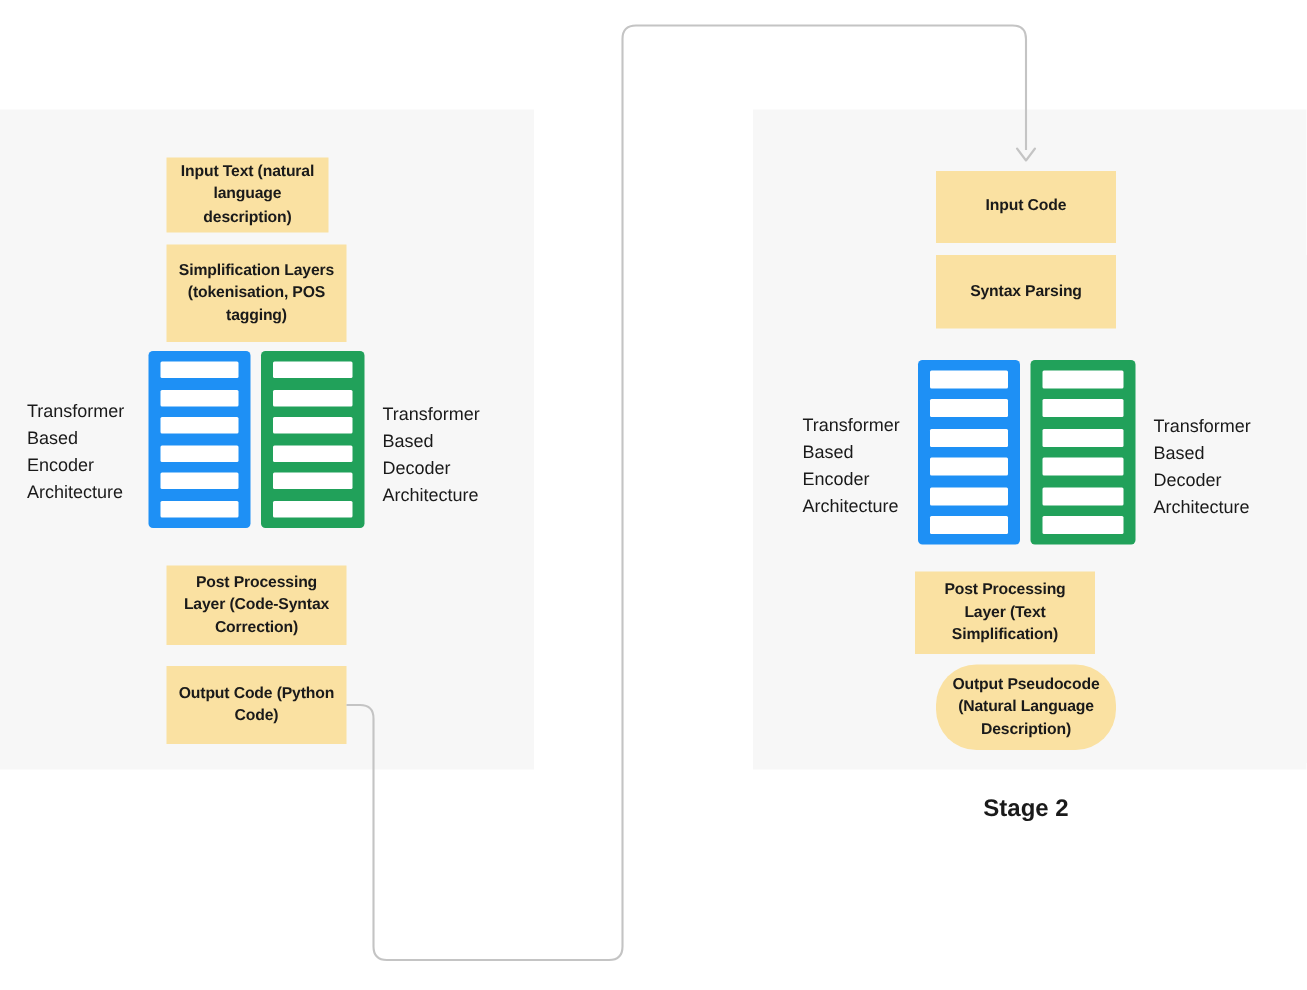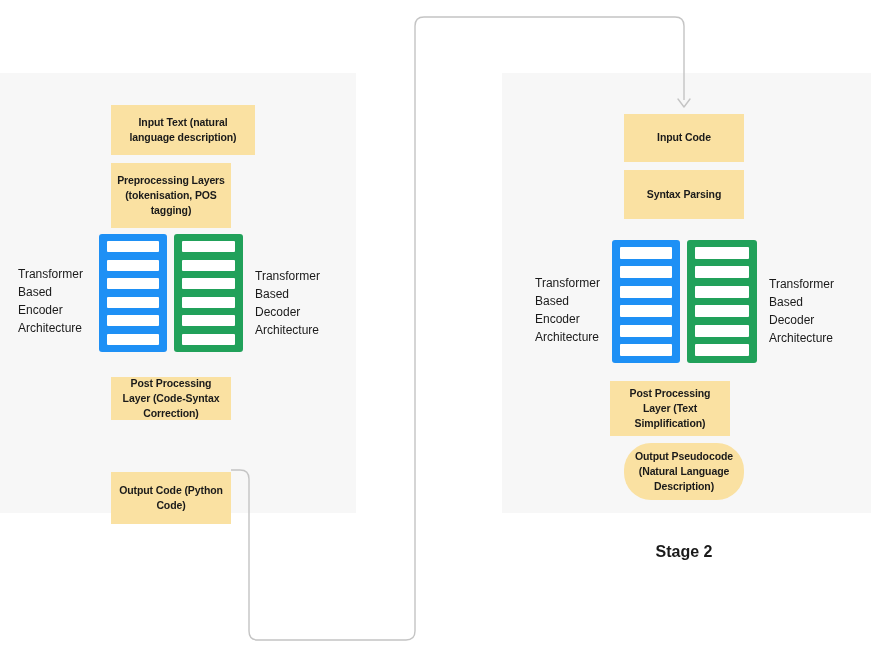--- a/index.html
+++ b/index.html
@@ -89,26 +89,26 @@
 </style>
 </head>
 <body>
 
 <div class="canvas">
 
   <div class="panel" id="panel-stage1"></div>
 
   <div class="panel" id="panel-stage2"></div>
 
-  <div class="box" style="left:111px; top:105px; width:144px; height:50px;">
+  <div class="box" style="left:111px; top:105px; width:108px; height:50px;">
     <span>Input Text (natural language description)</span>
   </div>
 
   <div class="box" style="left:111px; top:163px; width:120px; height:65px;">
-    <span>Preprocessing Layers (tokenisation, POS tagging)</span>
+    <span>Simplification Layers (tokenisation, POS tagging)</span>
   </div>
 
   <div class="side-label" style="left:18px; top:265px; width:80px;">Transformer
 Based Encoder
 Architecture</div>
 
   <div class="stack encoder" style="left:99px; top:234px; width:68px; height:118px;">
     <div class="slot" style="height:11px;"></div>
     <div class="slot" style="height:11px;"></div>
     <div class="slot" style="height:11px;"></div>
@@ -123,25 +123,25 @@
     <div class="slot" style="height:11px;"></div>
     <div class="slot" style="height:11px;"></div>
     <div class="slot" style="height:11px;"></div>
     <div class="slot" style="height:11px;"></div>
   </div>
 
   <div class="side-label" style="left:255px; top:267px; width:80px;">Transformer
 Based Decoder
 Architecture</div>
 
-  <div class="box" style="left:111px; top:377px; width:120px; height:43px;">
+  <div class="box" style="left:111px; top:377px; width:120px; height:53px;">
     <span>Post Processing Layer (Code-Syntax Correction)</span>
   </div>
 
-  <div class="box" style="left:111px; top:444px; width:120px; height:52px;margin-top:28px;">
+  <div class="box" style="left:111px; top:444px; width:120px; height:52px;">
     <span>Output Code (Python Code)</span>
   </div>
 
 
   <div class="box" style="left:624px; top:114px; width:120px; height:48px;text-align:center;">
     <span>Input Code</span>
   </div>
 
   <div class="box" style="left:624px; top:170px; width:120px; height:49px;">
     <span>Syntax Parsing</span>
@@ -174,21 +174,21 @@
 Architecture</div>
 
   <div class="box" style="left:610px; top:381px; width:120px; height:55px;">
     <span>Post Processing Layer (Text Simplification)</span>
   </div>
 
   <div class="box" style="left:624px; top:443px; width:120px; height:57px;border-radius:27px;">
     <span>Output Pseudocode (Natural Language Description)</span>
   </div>
 
-  <div class="stage-caption" style="left:604px; top:531px; width:160px;margin-top:12px;">Stage 2</div>
+  <div class="stage-caption" style="left:604px; top:531px; width:160px;">Stage 2</div>
 
   <svg class="connector" viewBox="0 0 871 660" xmlns="http://www.w3.org/2000/svg">
     <path d="M 231 470
              L 240 470
              Q 249 470 249 479
              L 249 631
              Q 249 640 258 640
              L 406 640
              Q 415 640 415 631
              L 415 26

